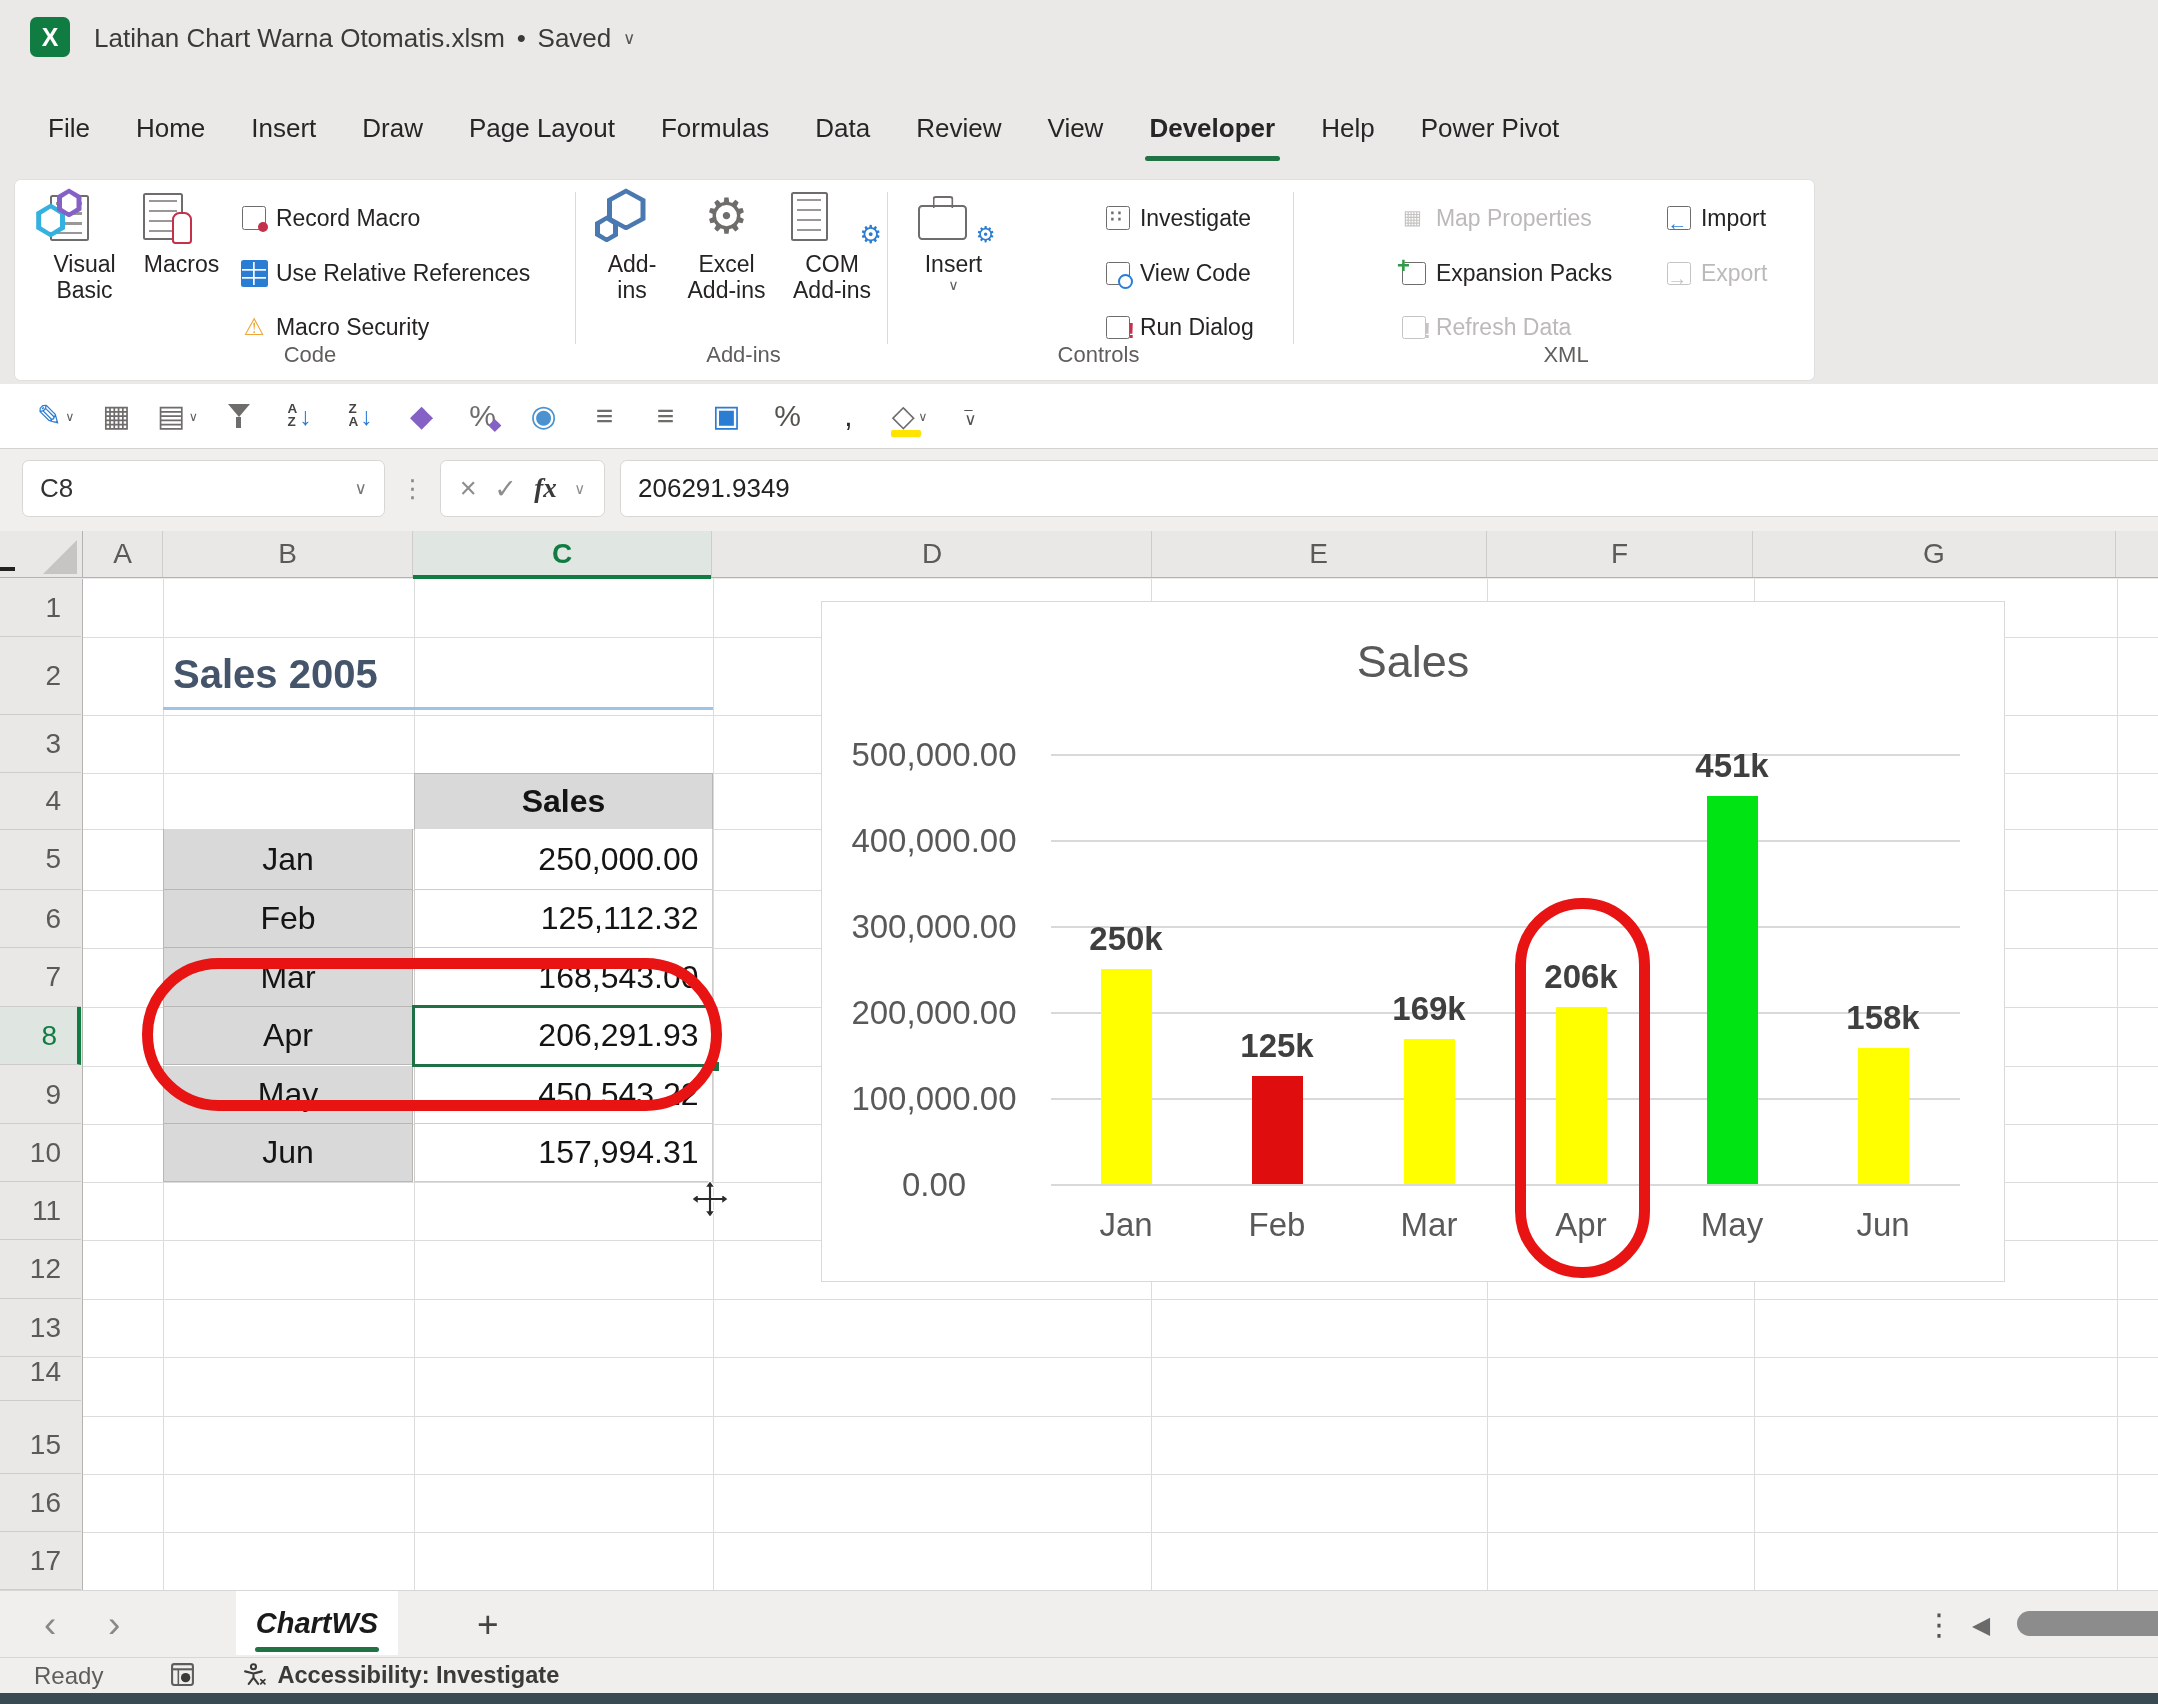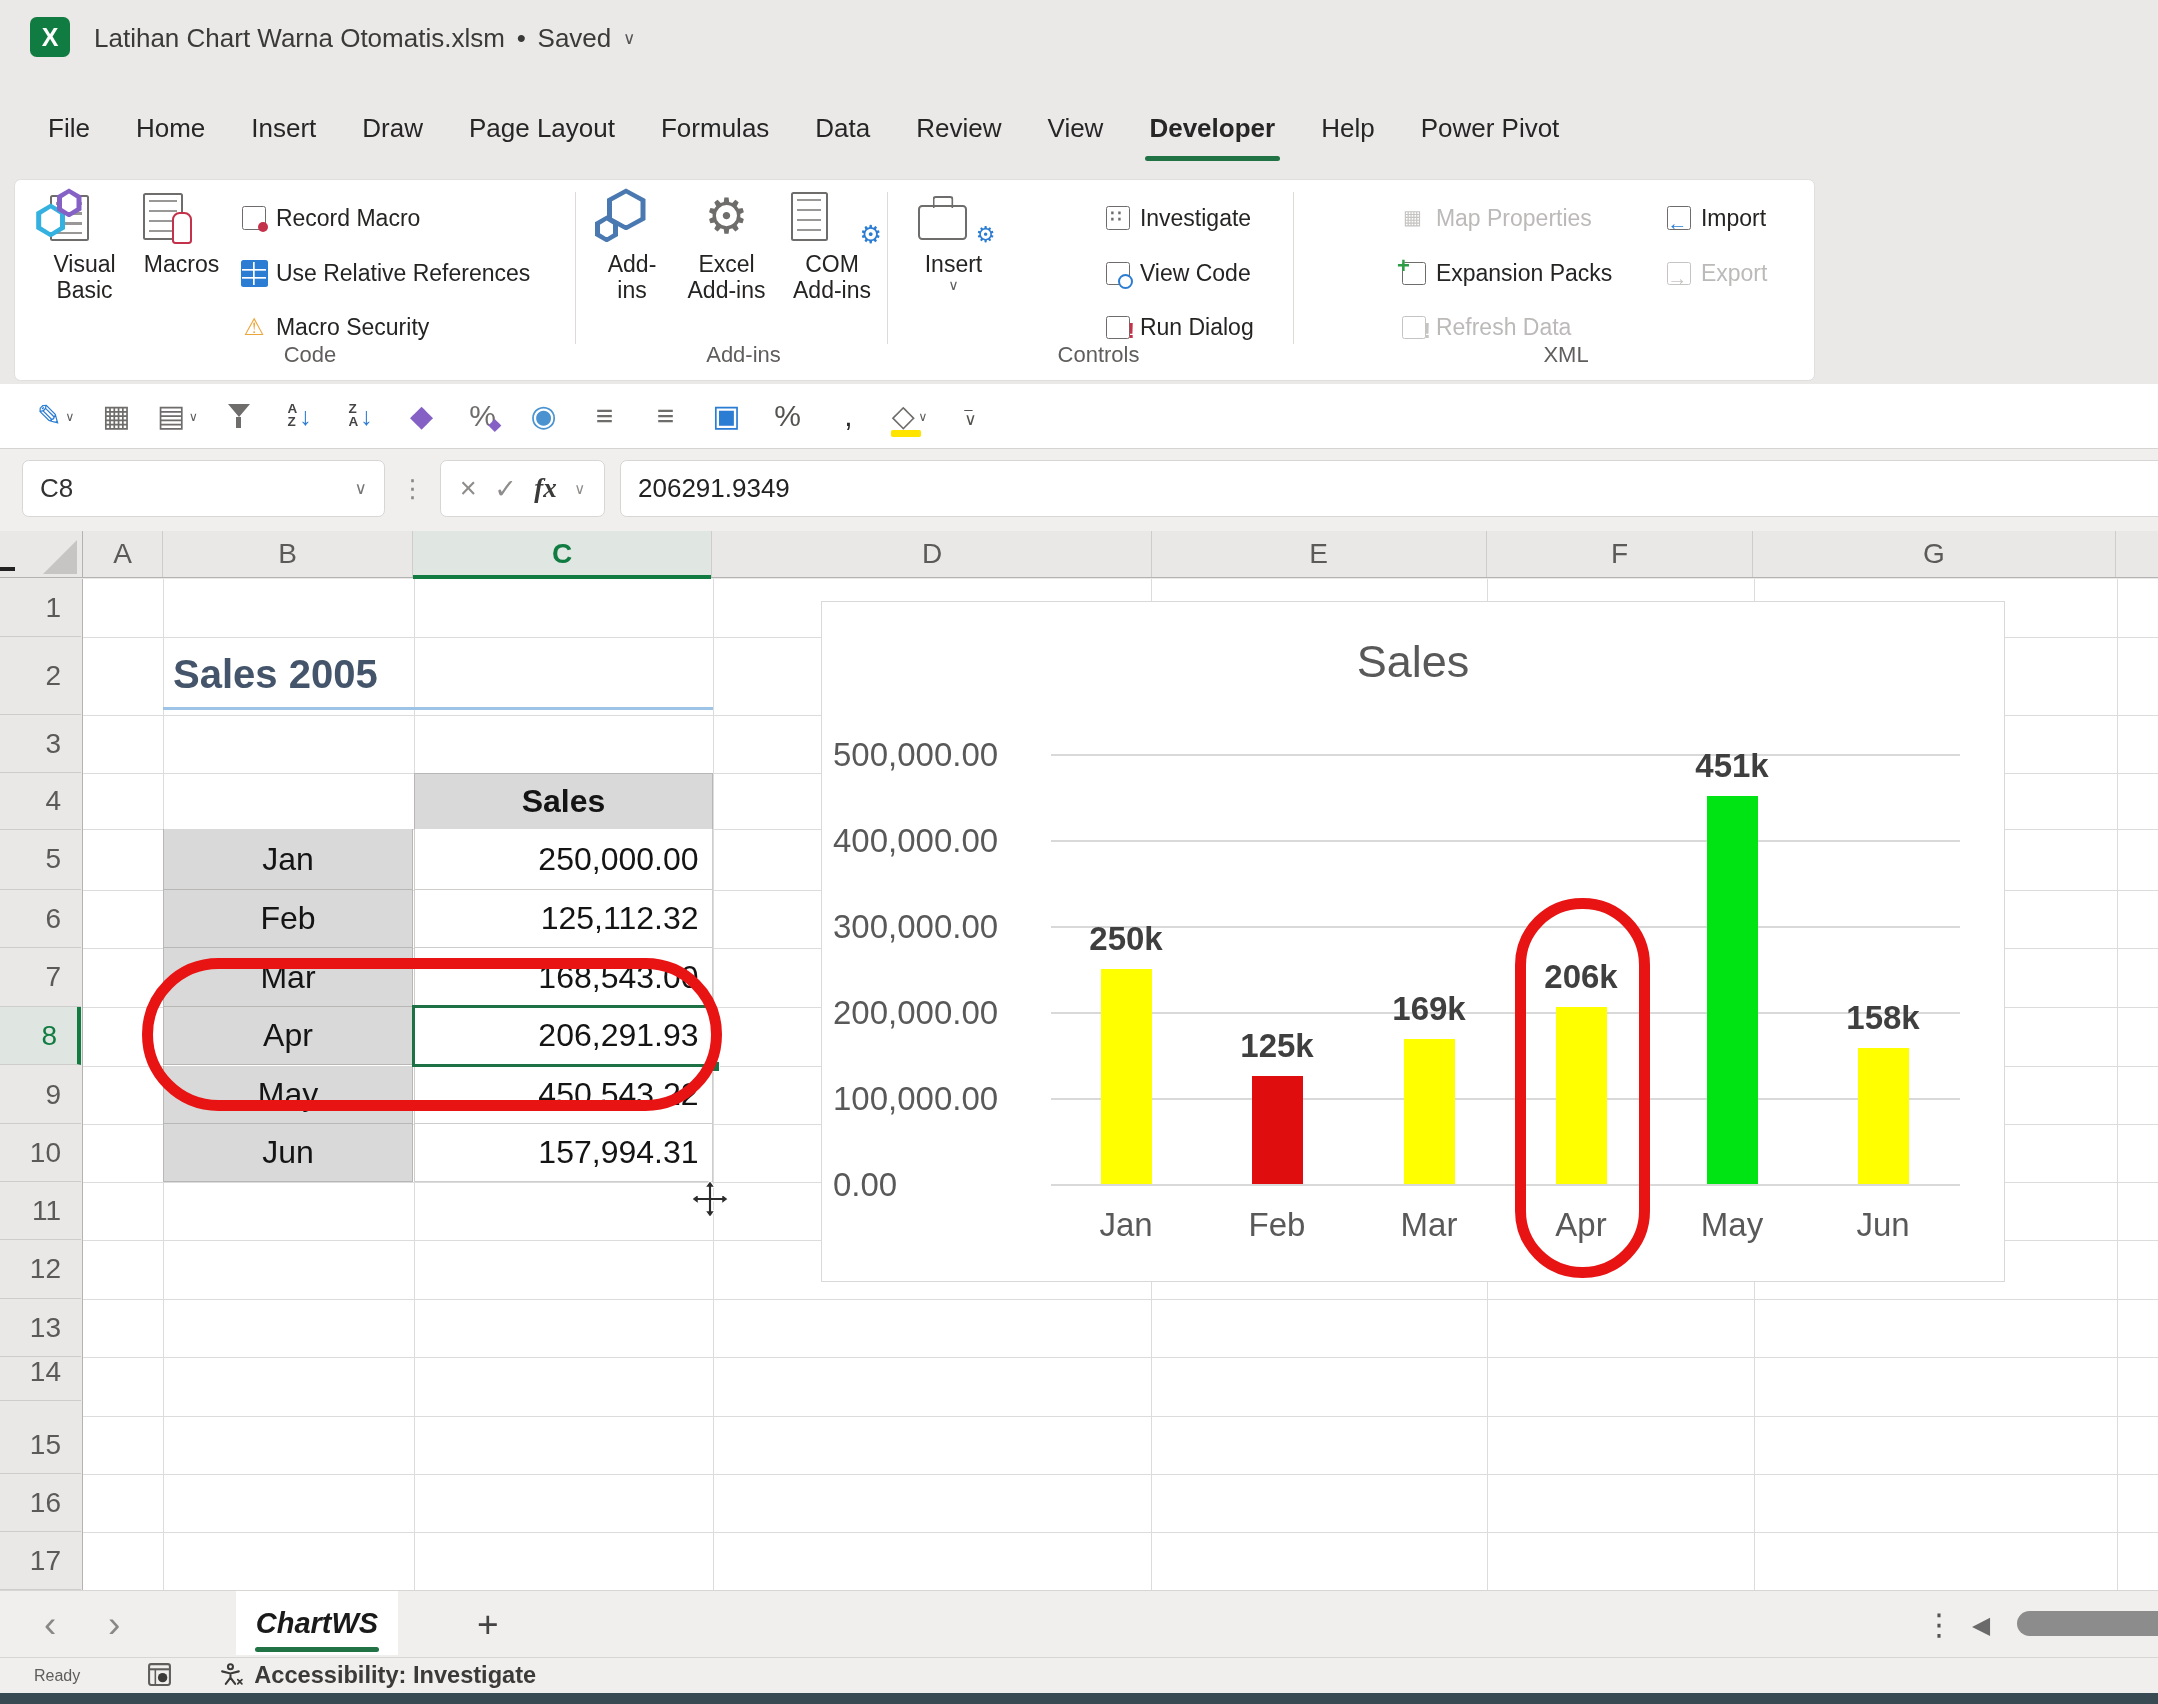--- a/index.html
+++ b/index.html
@@ -112,21 +112,21 @@
 .tcell.hdr{background:#D9D9D9;border:0.8px solid #b9b7b5;font-weight:bold;justify-content:center}
 .tcell.mon{background:#D9D9D9;border:0.8px solid #b9b7b5;border-top:none;justify-content:center}
 .tcell.val{background:#fff;border:0.8px solid #cfcdcb;border-top:none;justify-content:flex-end;padding-right:13.5px}
 #selbox{position:absolute;border:3.4px solid #1E7145;z-index:30}
 #selbox .handle{position:absolute;right:-7.6px;bottom:-7.6px;width:11px;height:11px;background:#1E7145;border:1.7px solid #fff}
 
 
 #chart{position:absolute;left:821px;top:601px;width:1184px;height:681px;background:#fff;border:1.7px solid #d9d9d9;z-index:20}
 #chart-title{position:absolute;left:0;right:0;top:34px;text-align:center;font-size:45px;color:#595959}
 .cgrid{position:absolute;height:1.7px;background:#d9d9d9}
-.ytick{position:absolute;width:202px;text-align:left;font-size:33px;color:#595959;transform:translateY(-50%)}
+.ytick{position:absolute;width:202px;text-align:center;font-size:33px;color:#595959;transform:translateY(-50%)}
 .bar{position:absolute;z-index:2}
 .blab{position:absolute;transform:translateX(-50%);font-size:33px;font-weight:600;color:#3f3f3f;white-space:nowrap}
 .cat{position:absolute;transform:translateX(-50%);font-size:33px;color:#595959;white-space:nowrap}
 
 
 .redoval{position:absolute;border:11.8px solid #e81414;border-radius:78px;z-index:40;background:transparent}
 #movecur{position:absolute;z-index:45}
 #edge-marker{position:absolute;left:0;top:567px;width:15px;height:4.2px;background:#222}
 
 
@@ -135,21 +135,21 @@
 #sheettab{position:absolute;left:236px;top:0;width:162px;height:64px;background:#fff;display:flex;align-items:center;justify-content:center}
 #sheettab .lbl{font-size:29px;font-weight:bold;font-style:italic;color:#1a1a1a}
 #sheettab::after{content:"";position:absolute;left:18.6px;right:18.6px;bottom:3.4px;height:5px;background:#217346;border-radius:2.5px}
 #addsheet{position:absolute;left:477px;top:0;height:67px;display:flex;align-items:center;font-size:37px;color:#444}
 #tb-ellipsis{position:absolute;left:1924px;top:0;height:67px;display:flex;align-items:center;font-size:30px;color:#555}
 #tb-left{position:absolute;left:1972px;top:0;height:67px;display:flex;align-items:center;font-size:23.6px;color:#6a6a6a}
 #hscroll{position:absolute;left:2017px;top:20px;width:152px;height:25px;background:#8c8c8c;border-radius:12.6px}
 
 
 #statusbar{position:absolute;left:0;top:1657px;width:2159px;height:36px;background:#f0efed;border-top:0.8px solid #d8d6d4;display:flex;align-items:center}
-#st-ready{margin-left:34px;font-size:16px;color:#5f5d5b}
+#st-ready{margin-left:34px;font-size:24px;color:#5f5d5b}
 #st-macro{margin-left:67px}
 #st-acc-icon{margin-left:47px}
 #st-acc{margin-left:10px;font-size:23.6px;font-weight:bold;color:#3b3a39}
 #bottomstrip{position:absolute;left:0;top:1693px;width:2159px;height:11px;background:#3a4a52}
 </style>
 </head>
 <body>
 
 <div id="root">
 

